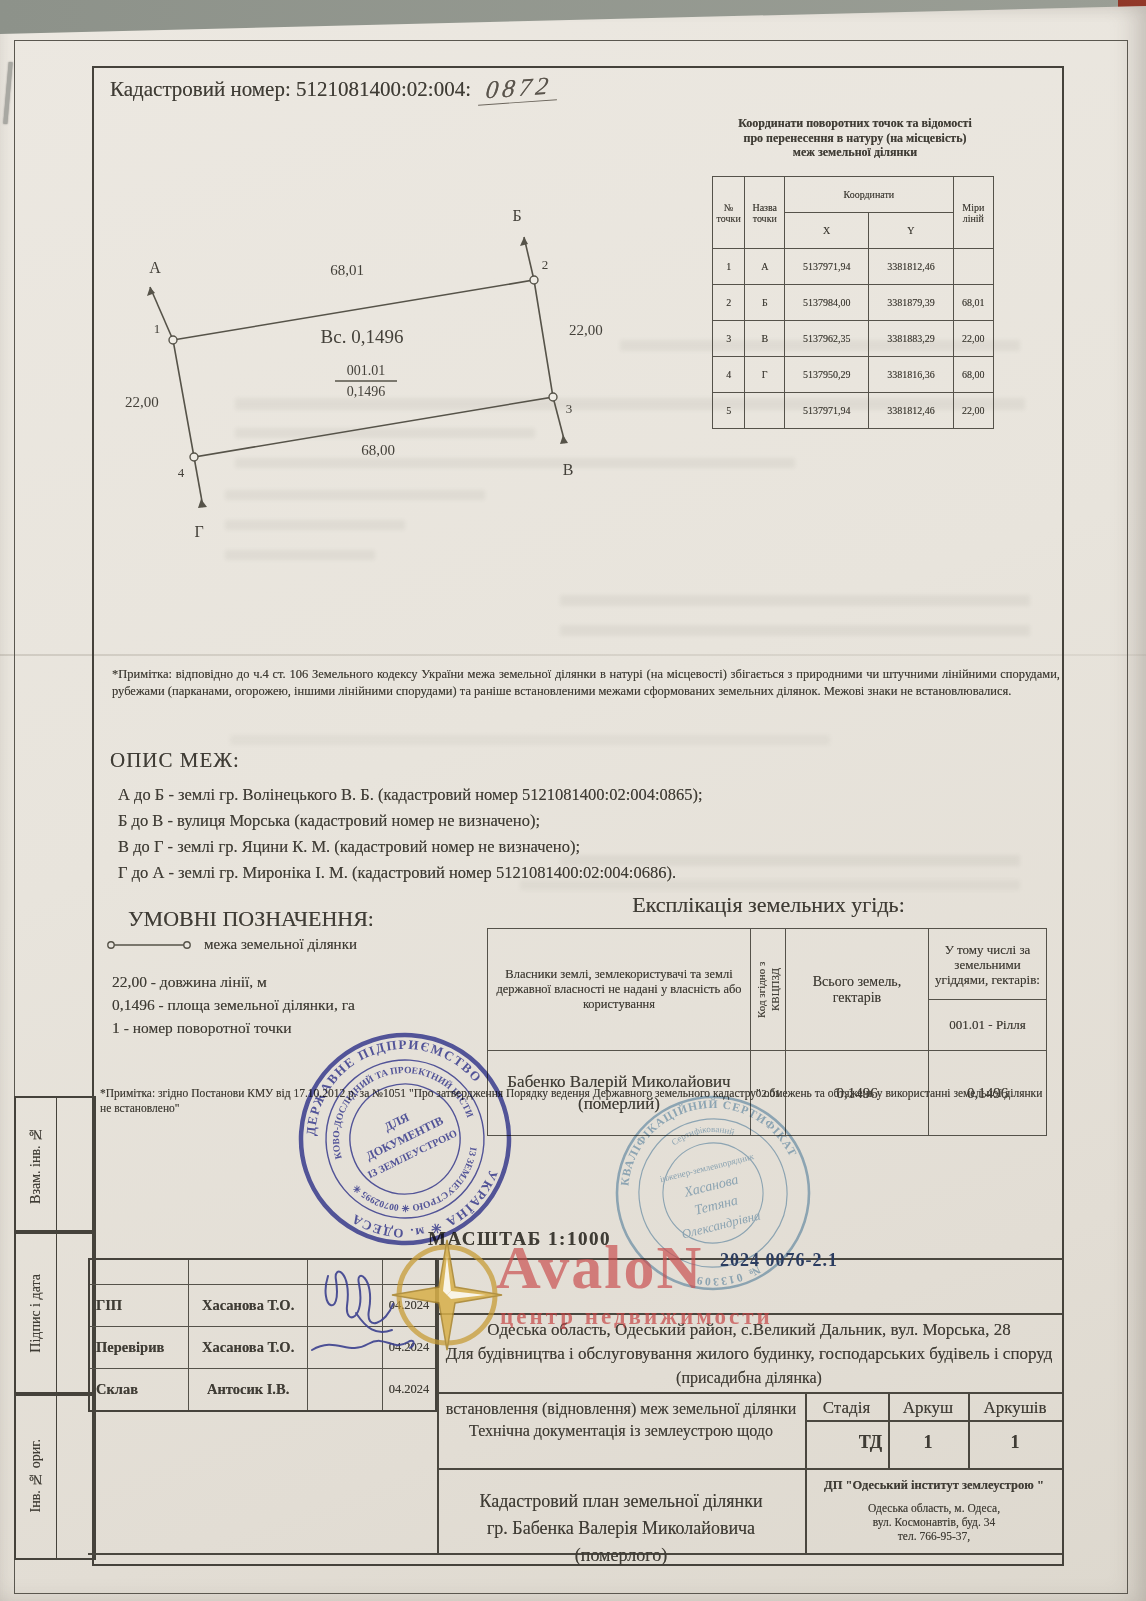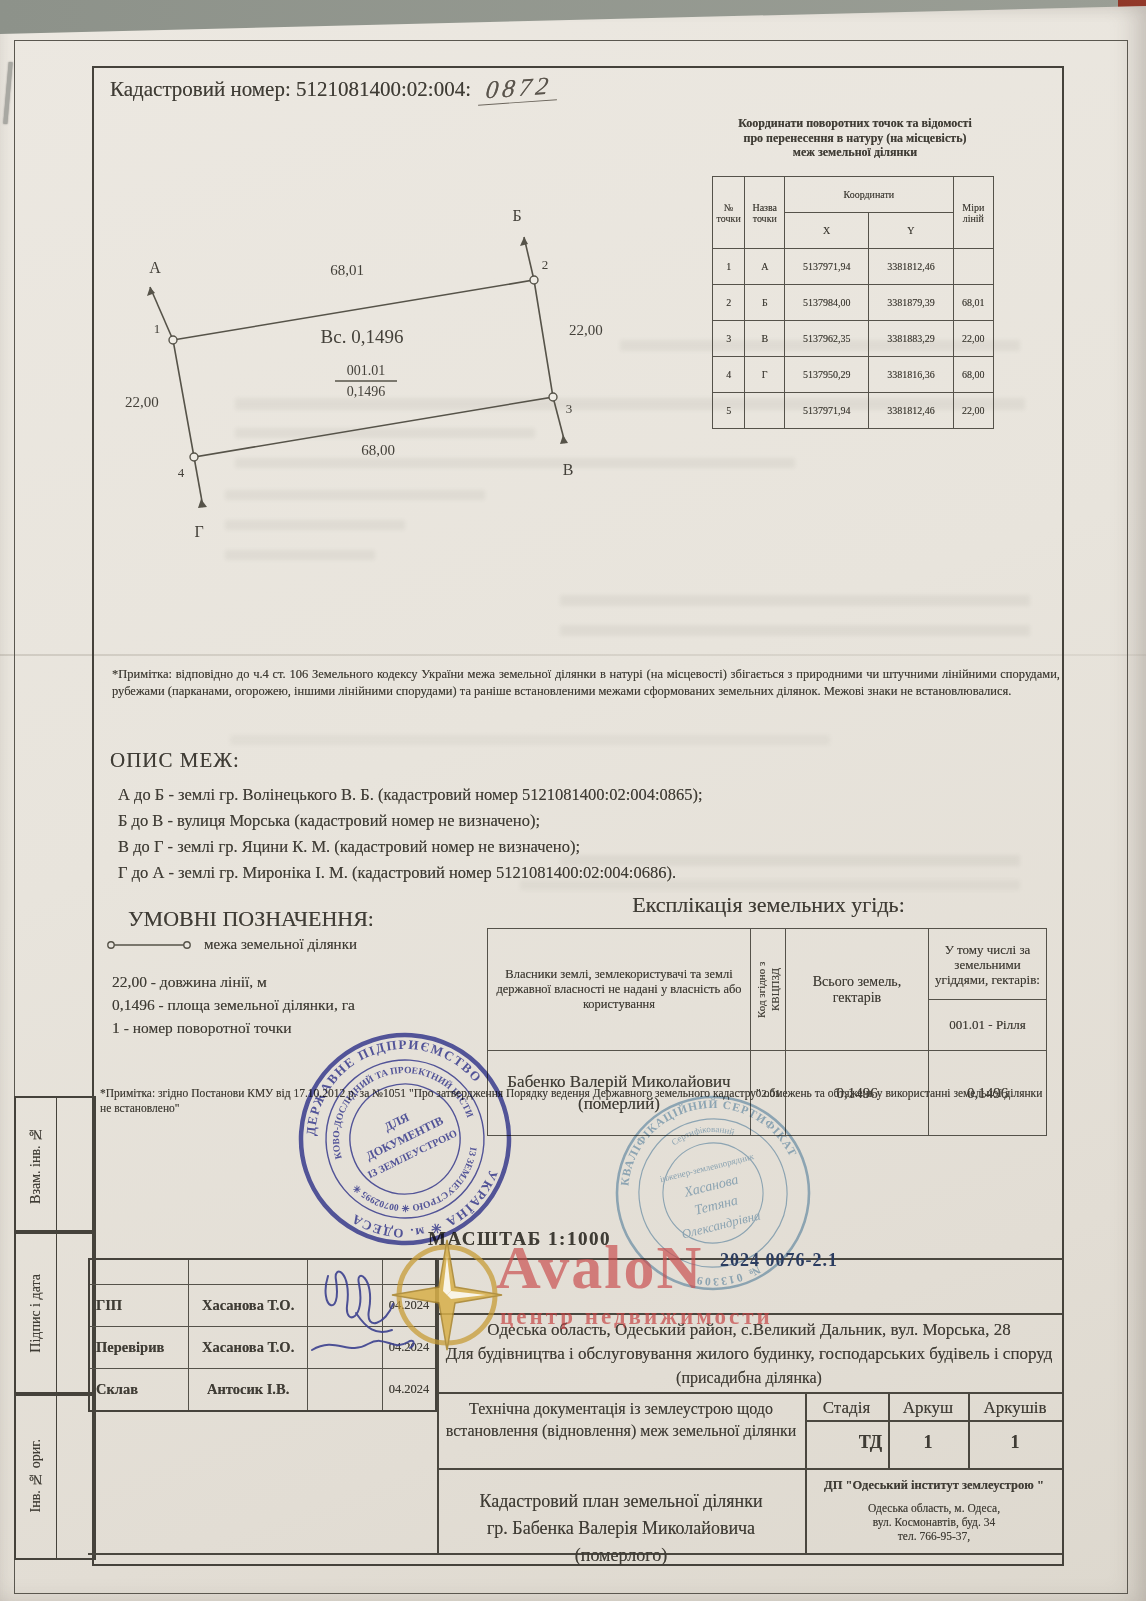--- a/index.html
+++ b/index.html
@@ -335,22 +335,22 @@
   <div class="line" style="left:888px;top:1392px;width:1.5px;height:76px;"></div>
   <div class="line" style="left:968px;top:1392px;width:1.5px;height:76px;"></div>
 
   <div class="abs ink" style="left:440px;top:1318px;width:618px;text-align:center;font-size:17px;line-height:24px;">
     <div>Одеська область, Одеський район, с.Великий Дальник, вул. Морська, 28</div>
     <div>Для будівництва і обслуговування жилого будинку, господарських будівель і споруд</div>
     <div style="font-size:16px;">(присадибна ділянка)</div>
   </div>
 
   <div class="abs ink" style="left:442px;top:1398px;width:358px;text-align:center;font-size:16px;line-height:21.5px;">
+    <div>встановлення (відновлення) меж земельної ділянки</div>
     <div>Технічна документація із землеустрою щодо</div>
-    <div>встановлення (відновлення) меж земельної ділянки</div>
   </div>
   <div class="abs ink" style="left:805px;top:1398px;width:83px;text-align:center;font-size:17px;">Стадія</div>
   <div class="abs ink" style="left:888px;top:1398px;width:80px;text-align:center;font-size:17px;">Аркуш</div>
   <div class="abs ink" style="left:968px;top:1398px;width:94px;text-align:center;font-size:17px;">Аркушів</div>
   <div class="abs ink" style="left:805px;top:1432px;width:83px;text-align:center;font-size:18px;font-weight:bold;margin-left:24px;">ТД</div>
   <div class="abs ink" style="left:888px;top:1432px;width:80px;text-align:center;font-size:18px;font-weight:bold;">1</div>
   <div class="abs ink" style="left:968px;top:1432px;width:94px;text-align:center;font-size:18px;font-weight:bold;">1</div>
 
   <div class="abs ink" style="left:442px;top:1488px;width:358px;text-align:center;font-size:18px;line-height:27px;">
     <div>Кадастровий план земельної ділянки</div>

